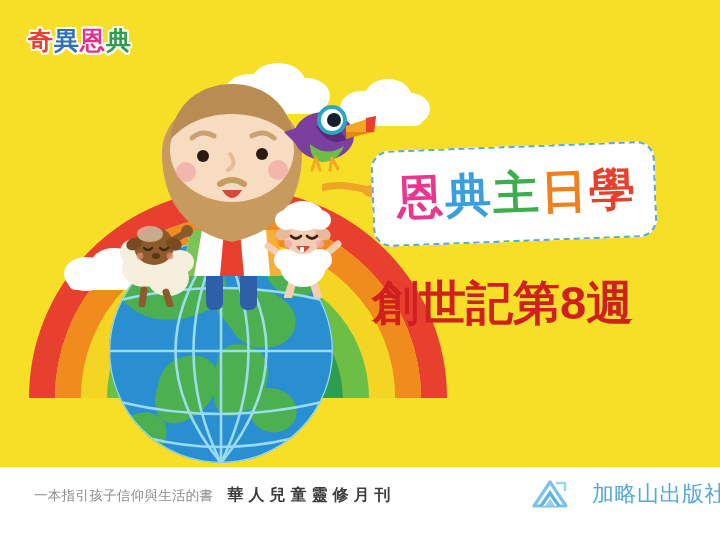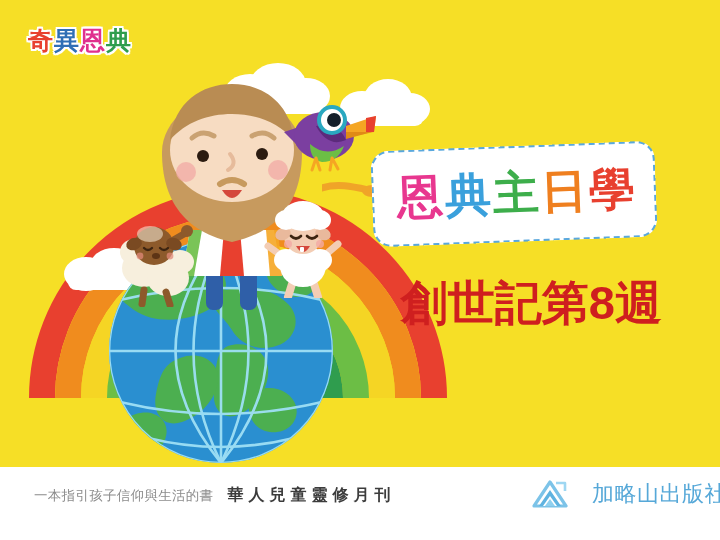--- a/index.html
+++ b/index.html
@@ -121,21 +121,21 @@
   .t4 { color: #e8402f; }
 
   .tag-string { position: absolute; left: 322px; top: 176px; width: 70px; height: 30px; z-index: 29; }
 
   
   .subtitle {
     position: absolute;
     left: 372px;
     top: 278px;
     width: 290px;
-    text-align: right;
+    text-align: left;
     font-size: 47px;
     font-weight: bold;
     color: #cf1f1f;
     letter-spacing: 0px;
     line-height: 1.05;
     z-index: 30;
     white-space: nowrap;
   }
 
   

